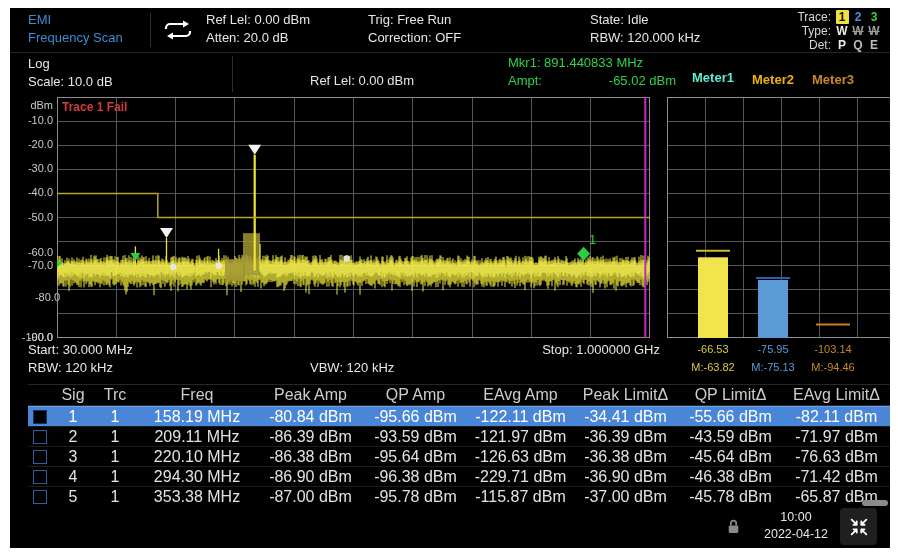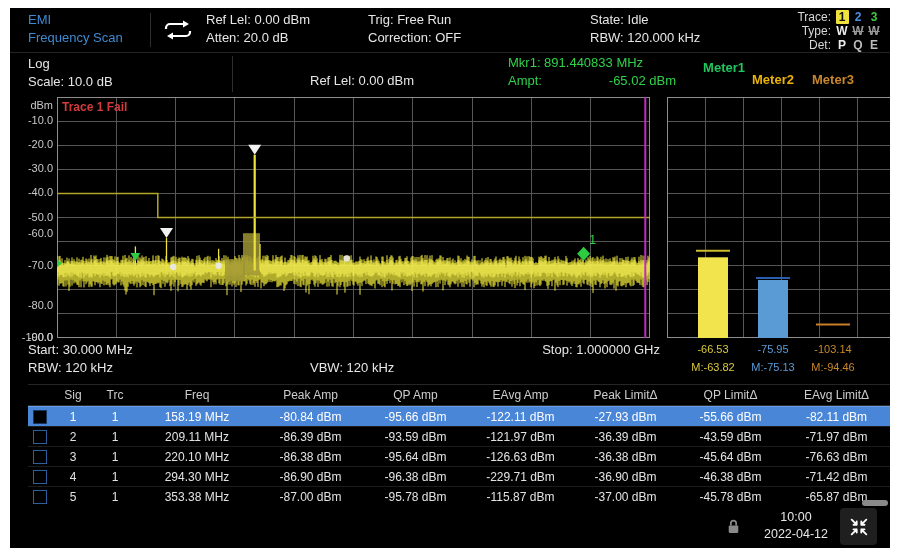--- a/index.html
+++ b/index.html
@@ -21,21 +21,21 @@
   .lg-row{display:flex;justify-content:flex-end;align-items:center;height:14px;}
   .lg-label{color:#d8d8d8;margin-right:3px;}
   .lg-cell{width:16px;text-align:center;font-weight:bold;}
   .lg-box{display:inline-block;min-width:13px;border-radius:1px;}
 
   
   .yax{position:absolute;left:0;width:43px;text-align:right;font-size:11px;color:#c9c9c9;white-space:nowrap;}
 
   
   #sigtable{position:absolute;left:18px;top:376px;width:862px;height:122px;overflow:hidden;border-top:1px solid #262626;}
-  .t-row{display:flex;align-items:center;height:19px;border-top:1px solid #1c1c1c;font-size:12px;color:#e2e2e2;}
+  .t-row{display:flex;align-items:center;height:19px;border-top:1px solid #1c1c1c;font-size:16px;color:#e2e2e2;}
   .t-head{height:20px;border-top:none;color:#cdcdcd;border-bottom:1px solid #2a2a2a;}
   .t-cell{text-align:center;white-space:nowrap;overflow:hidden;flex:0 0 auto;}
   .t-row.sel{background:#4a86d8;color:#ffffff;border-top:1px solid #6aa0e8;}
   .chk{width:12px;height:12px;border:1px solid #2d5f9e;background:#000;margin:0 auto;}
   .sel .chk{border-color:#16365f;}
 
   
   .tb-btn{position:absolute;top:500px;width:37px;height:37px;background:#1f1f1f;border-radius:4px;
           display:flex;align-items:center;justify-content:center;}
   .tb-btn svg{display:block;}
@@ -109,36 +109,36 @@
     <div class="abs ln" style="left:300px;top:19px;">Ref Lel: 0.00 dBm</div>
 
     <div class="abs ln green" style="left:498px;top:1px;width:168px;">
       <div>Mkr1: 891.440833 MHz</div>
       <div style="display:flex;justify-content:space-between;">
         <span>Ampt:</span>
         <span>-65.02 dBm</span>
       </div>
     </div>
     <div id="meter-labels">
-        <span class="mlabel" style="left: 671px; top: 7px; position: absolute; color: #22c55e; text-align: right;">Meter1</span>
+        <span class="mlabel" style="left: 671px; top: 17px; position: absolute; color: #5eead4;">Meter1</span>
         <span class="mlabel" style="left: 731px; top: 19px; position: absolute; color: #eab308;">Meter2</span>
         <span class="mlabel" style="left: 791px; top: 19px; position: absolute; color: rgb(200, 135, 42);">Meter3</span>
       </div>
   </div>
 
   <div class="abs yax" style="top:91px;">dBm</div>
   <div id="y-axis">
       <div class="yax" style="top: 106.1px;">-10.0</div>
       <div class="yax" style="top: 130.2px;">-20.0</div>
       <div class="yax" style="top: 154.3px;">-30.0</div>
       <div class="yax" style="top: 178.4px;">-40.0</div>
       <div class="yax" style="top: 202.5px;">-50.0</div>
-      <div class="yax" style="top: 219px;">-60.0</div>
+      <div class="yax" style="top: 238px;">-60.0</div>
       <div class="yax" style="top: 250.7px;">-70.0</div>
-      <div class="yax" style="top: 291px;">-80.0</div>
+      <div class="yax" style="top: 283px; padding-left: 7px;">-80.0</div>
       <div class="yax" style="top: 298.9px; margin-top: 24px;">-90.0</div>
       <div class="yax" style="top: 323px;">-100.0</div>
     </div>
 
   <svg id="spectrum" class="abs" style="left:47px;top:89px;" width="593" height="241" viewBox="0 0 593 241">
       <g stroke="#565656" stroke-width="1" shape-rendering="crispEdges">
         <line x1="59.3" y1="0" x2="59.3" y2="241"></line>
         <line x1="0" y1="24.1" x2="593" y2="24.1"></line>
         <line x1="118.6" y1="0" x2="118.6" y2="241"></line>
         <line x1="0" y1="48.2" x2="593" y2="48.2"></line>
@@ -235,21 +235,21 @@
       <div class="t-row sel">
         <div class="t-cell" style="width: 24px;">
           <div class="chk"></div>
         </div>
         <div class="t-cell" style="width: 42px;">1</div>
         <div class="t-cell" style="width: 42px;">1</div>
         <div class="t-cell" style="width: 122px;">158.19 MHz</div>
         <div class="t-cell" style="width: 105px;">-80.84 dBm</div>
         <div class="t-cell" style="width: 105px;">-95.66 dBm</div>
         <div class="t-cell" style="width: 105px;">-122.11 dBm</div>
-        <div class="t-cell" style="width: 105px;">-27.93 dBm</div>
+        <div class="t-cell" style="width: 105px;">-34.41 dBm</div>
         <div class="t-cell" style="width: 105px;">-55.66 dBm</div>
         <div class="t-cell" style="width: 107px;">-82.11 dBm</div>
       </div>
       <div class="t-row">
         <div class="t-cell" style="width: 24px;">
           <div class="chk"></div>
         </div>
         <div class="t-cell" style="width: 42px;">2</div>
         <div class="t-cell" style="width: 42px;">1</div>
         <div class="t-cell" style="width: 122px;">209.11 MHz</div>

